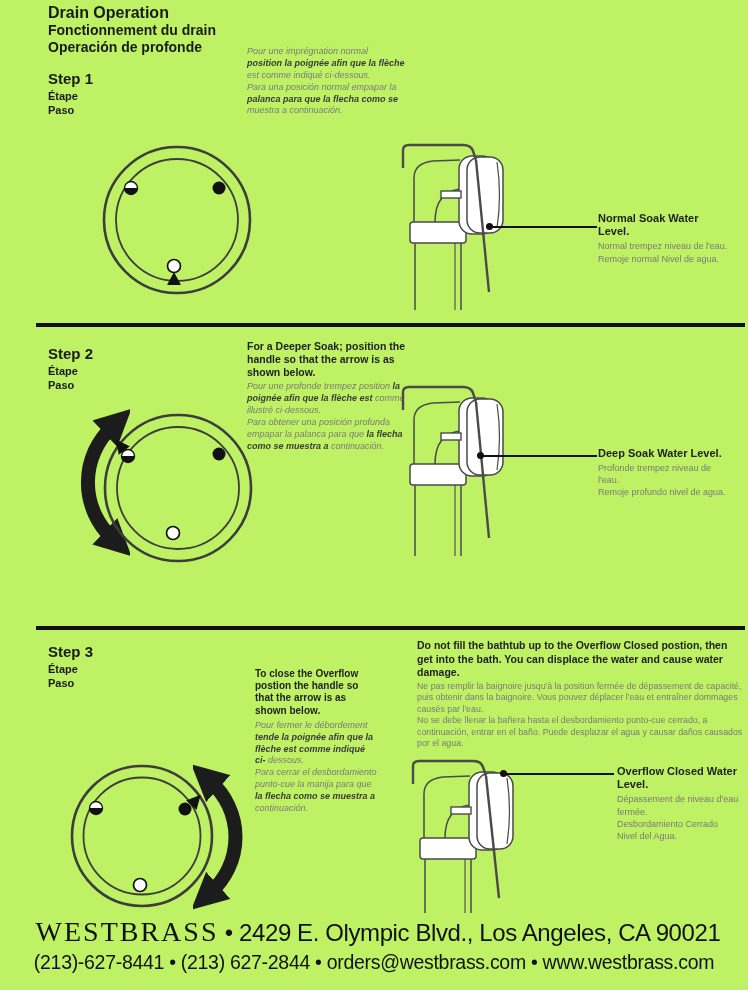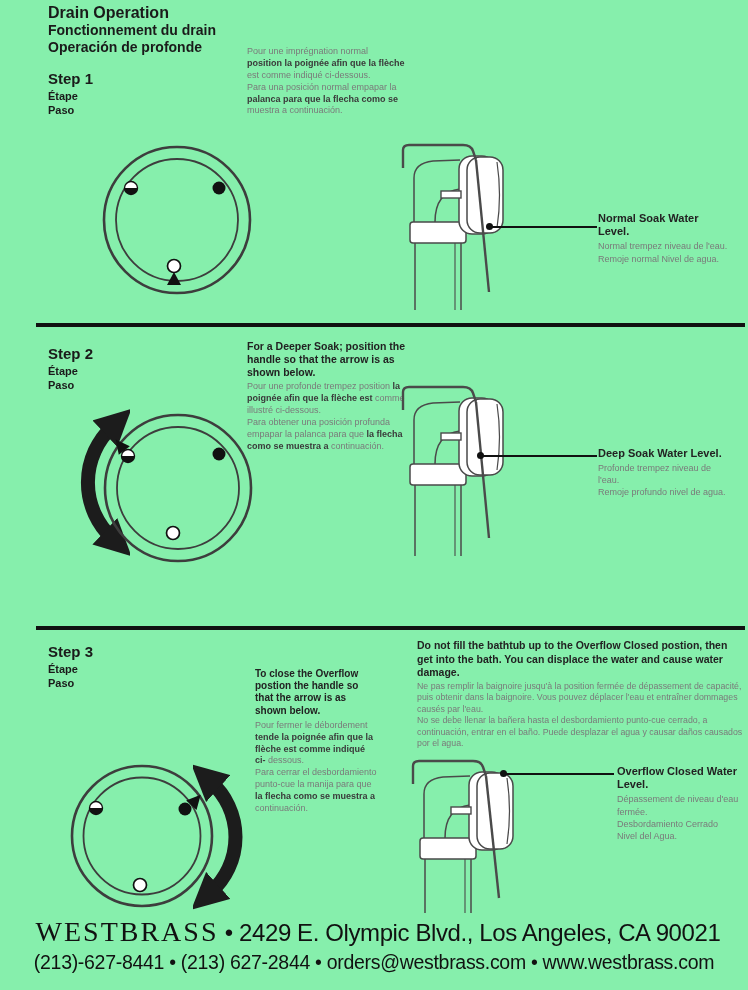--- a/index.html
+++ b/index.html
@@ -1,29 +1,29 @@
 <!DOCTYPE html>
 <html><head>
 <meta charset="utf-8">
 <style>
   html,body{margin:0;padding:0;background:#fff;}
   .page{
-    position:relative;width:748px;height:990px;background:#86efac;overflow:hidden;
+    position:relative;width:748px;height:990px;background:#bef264;overflow:hidden;
     font-family:"Liberation Sans","DejaVu Sans",sans-serif;color:#1a1a1a;
   }
   .abs{position:absolute;}
   
   .title-en{font-size:16px;font-weight:bold;line-height:1.2;}
   .title-sub{font-size:14px;font-weight:bold;line-height:1.2;}
   .step-en{font-size:15px;font-weight:bold;line-height:1.25;}
   .step-sub{font-size:11px;font-weight:bold;line-height:1.3;}
   .instr{line-height:1.25;}
   .instr .en{font-size:10.5px;font-weight:bold;margin:0 0 3px 0;line-height:1.22;color:#222;}
   .instr .en.small{font-size:10px;margin-top:28px;}
-  .instr p.sm{margin:0;font-size:9px;line-height:1.32;}
+  .instr p.sm{margin:0;font-size:9px;line-height:1.32;font-style:italic;}
   .r{color:#7a7a7a;}
   .b{color:#3a3a3a;font-weight:bold;}
   .callout{line-height:1.2;}
   .callout .ct{font-size:11px;font-weight:bold;color:#222;line-height:1.2;margin:0 0 2px 0;}
   .callout .cs{font-size:9px;color:#7a7a7a;line-height:1.35;margin:0;}
   .warning{line-height:1.25;}
   .warning .wen{font-size:10.5px;font-weight:bold;color:#222;margin:0 0 1px 0;line-height:1.3;}
   .warning p.sm{margin:0;font-size:8.8px;line-height:1.3;}
   
   .divider{position:absolute;left:36px;width:709px;height:4px;background:#111;}

